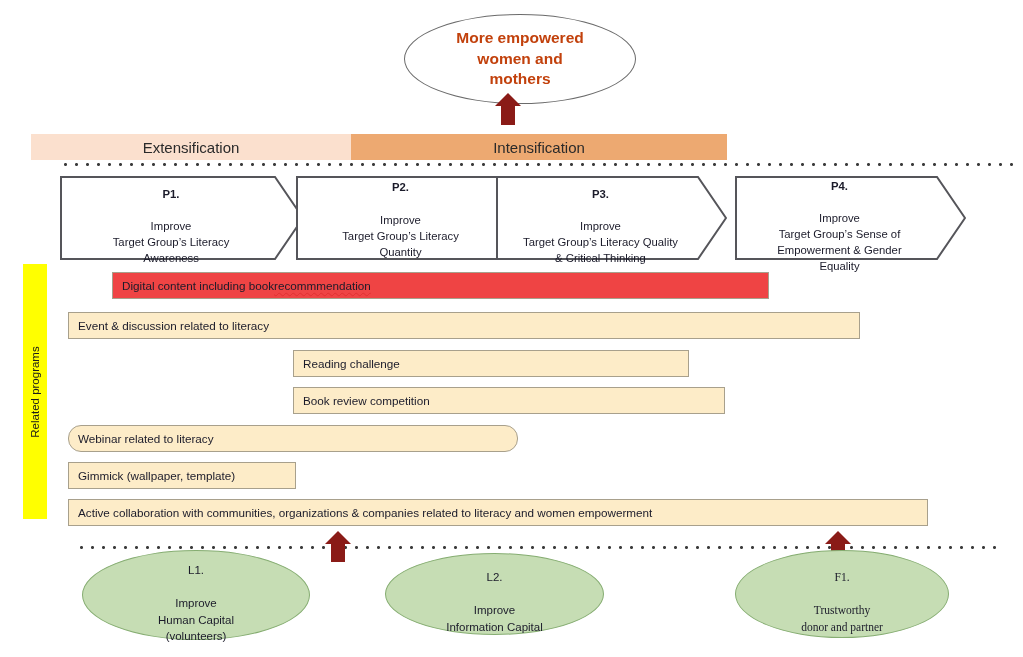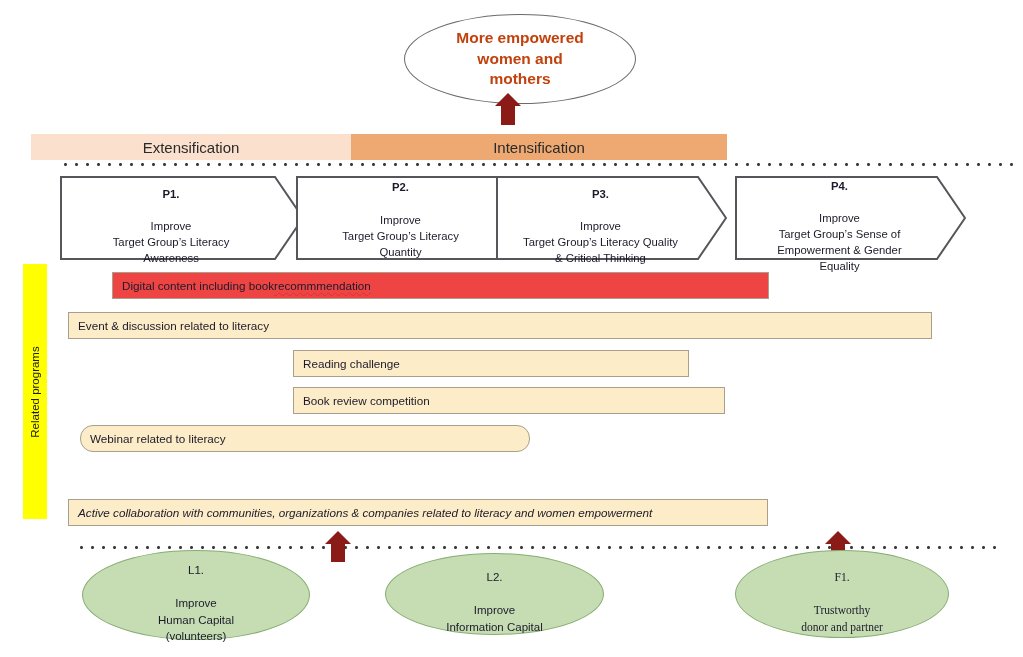--- a/index.html
+++ b/index.html
@@ -286,33 +286,36 @@
   </div>
 
   <div class="related-label" style="background: rgb(255, 255, 0);">
     <span>Related programs</span>
   </div>
 
   <div class="prog-bar" style="left: 68px; top: 272px; width: 657px; background: #ef4444; border-color: rgb(168, 160, 140); margin-left: 44px;">
     <span>Digital content including book </span>
       <span class="misspelled">recommmendation</span>
   </div>
-  <div class="prog-bar" style="left: 68px; top: 312px; width: 864px; background: rgb(253, 236, 200); border-color: rgb(168, 160, 140);">
+  <div class="prog-bar" style="left: 68px; top: 312px; width: 792px; background: rgb(253, 236, 200); border-color: rgb(168, 160, 140);">
     <span>Event &amp; discussion related to literacy</span>
   </div>
   <div class="prog-bar" style="left: 293px; top: 350px; width: 396px; background: rgb(253, 236, 200); border-color: rgb(168, 160, 140);">
     <span>Reading challenge</span>
   </div>
   <div class="prog-bar" style="left: 293px; top: 387px; width: 432px; background: rgb(253, 236, 200); border-color: rgb(168, 160, 140);">
     <span>Book review competition</span>
   </div>
-  <div class="prog-bar" style="left: 80px; top: 425px; width: 450px; background: rgb(253, 236, 200); border-color: rgb(168, 160, 140); border-radius: 13px;">
+  <div class="prog-bar" style="left: 68px; top: 425px; width: 450px; background: rgb(253, 236, 200); border-color: rgb(168, 160, 140); border-radius: 13px;">
     <span>Webinar related to literacy</span>
   </div>
-  <div class="prog-bar" style="left: 68px; top: 499px; width: 700px; background: rgb(253, 236, 200); border-color: rgb(168, 160, 140); font-style: italic;">
+  <div class="prog-bar" style="left: 68px; top: 462px; width: 228px; background: rgb(253, 236, 200); border-color: rgb(168, 160, 140);">
+    <span>Gimmick (wallpaper, template)</span>
+  </div>
+  <div class="prog-bar" style="left: 68px; top: 499px; width: 860px; background: rgb(253, 236, 200); border-color: rgb(168, 160, 140);">
     <span>Active collaboration with communities, organizations &amp; companies related to literacy and women empowerment</span>
   </div>
 
   <div class="dotted-line" id="dots-bottom"></div>
 
   <div class="red-arrow" id="arrow-l1">
     <div class="shaft" style="background: rgb(138, 27, 23);"></div>
     <div class="head" style="border-bottom-color: rgb(138, 27, 23);"></div>
   </div>
   <div class="red-arrow" id="arrow-f1">

